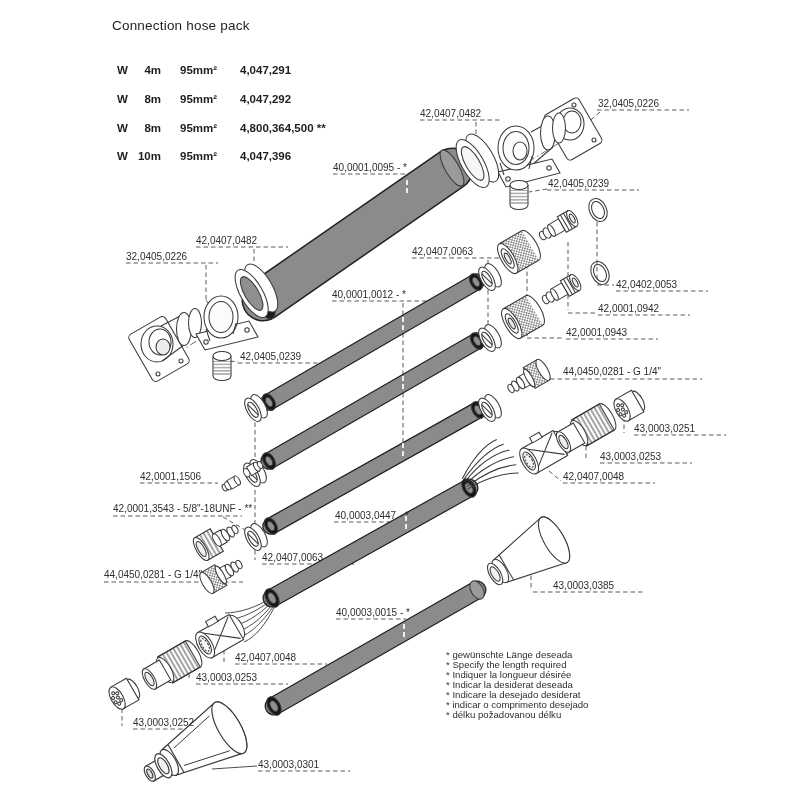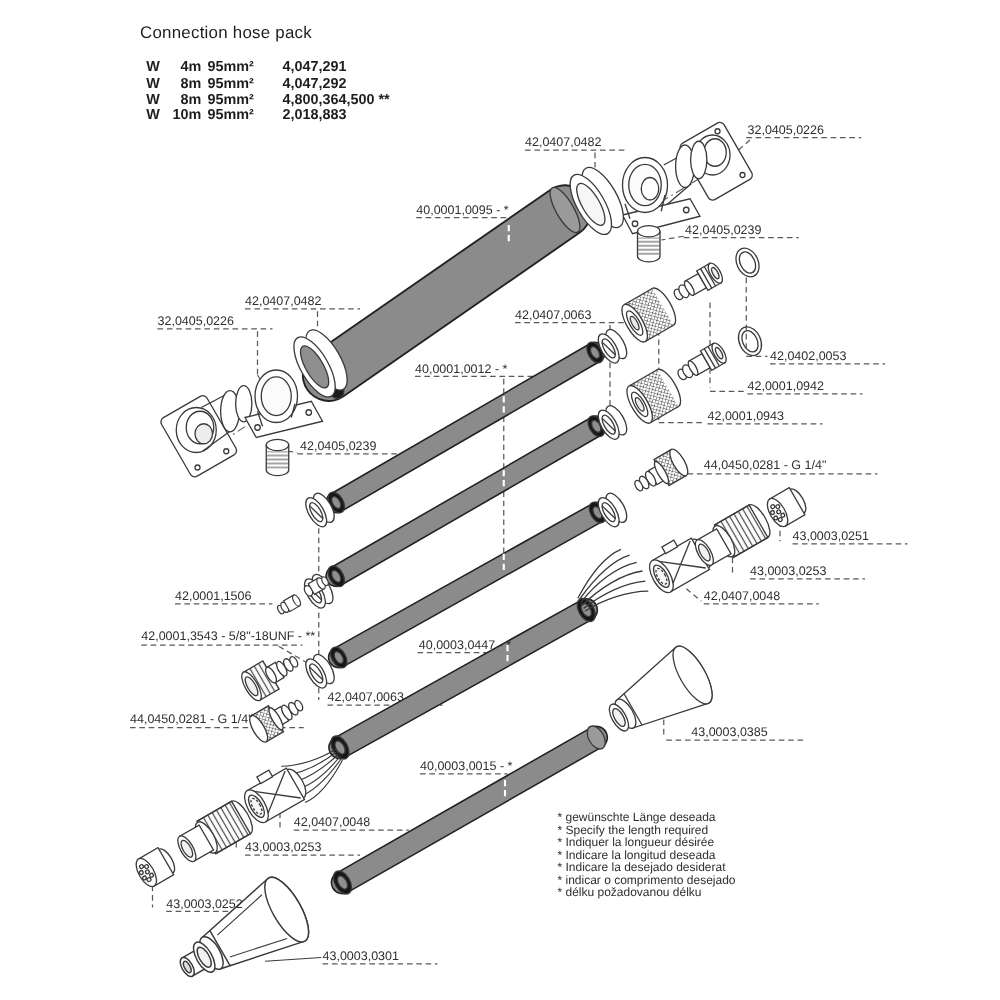--- a/index.html
+++ b/index.html
@@ -6,23 +6,23 @@
   body{width:800px;height:800px;position:relative;overflow:hidden;font-family:"Liberation Sans",sans-serif;}
   #diag{position:absolute;left:0;top:0;}
   .dsh{stroke:#5a5a5a;stroke-width:1;stroke-dasharray:4.5 3;fill:none;}
   .ddt{stroke:#5a5a5a;stroke-width:.9;stroke-dasharray:7 3 1.5 3;fill:none;}
   .sld{stroke:#3a3a3a;stroke-width:.9;fill:none;}
   .wtk{stroke:#fff;stroke-width:1.7;stroke-dasharray:5 3;fill:none;}
   .lbl{font:10px "Liberation Sans",sans-serif;fill:#2e2e2e;}
   .title{position:absolute;left:112px;top:18px;font-size:13.5px;font-weight:normal;color:#1e1e1e;letter-spacing:.2px;}
   .variants{position:absolute;left:117px;top:48px;font-size:11.5px;font-weight:bold;color:#1e1e1e;line-height:12.8px;white-space:nowrap;}
   .variants .c0{display:inline-block;width:16px;}
-  .variants .c1{display:inline-block;width:28px;text-align:right;padding-right:5px;}
+  .variants .c1{display:inline-block;width:28px;text-align:right;padding-right:19px;}
   .variants .c2{display:inline-block;width:60px;}
-  .variants .c3{display:inline-block;}
+  .variants .c3{display:inline-block;margin-top:16px;}
   .fns{position:absolute;left:446px;top:650px;font-size:9.6px;color:#2e2e2e;line-height:10px;white-space:nowrap;}
 </style>
 </head>
 <body>
 
 <svg id="diag" width="800" height="800" viewBox="0 0 800 800">
   <defs>
     <pattern id="knurl" width="3.5" height="3.5" patternUnits="userSpaceOnUse">
       <path d="M0 0L3.5 3.5 M3.5 0L0 3.5" stroke="#4a4a4a" stroke-width="0.55" fill="none"></path>
     </pattern>
@@ -389,25 +389,25 @@
   <div class="vrow">
     <span class="c0">W</span><span class="c1">4m</span><span class="c2">95mm²</span><span class="c3">4,047,291</span>
   </div>
   <div class="vrow">
     <span class="c0">W</span><span class="c1">8m</span><span class="c2">95mm²</span><span class="c3">4,047,292</span>
   </div>
   <div class="vrow">
     <span class="c0">W</span><span class="c1">8m</span><span class="c2">95mm²</span><span class="c3">4,800,364,500 **</span>
   </div>
   <div class="vrow">
-    <span class="c0">W</span><span class="c1">10m</span><span class="c2">95mm²</span><span class="c3">2,018,883</span>
+    <span class="c0">W</span><span class="c1">10m</span><span class="c2">95mm²</span><span class="c3">4,047,396</span>
   </div>
 </div>
 
 <div class="fns">
   <div>* gewünschte Länge deseada</div>
   <div>* Specify the length required</div>
   <div>* Indiquer la longueur désirée</div>
-  <div>* Indicare la longitud deseada</div>
+  <div>* Indicar la desiderat deseada</div>
   <div>* Indicare la desejado desiderat</div>
   <div>* indicar o comprimento desejado</div>
   <div>* délku požadovanou délku</div>
 </div>
 
 </body></html>

